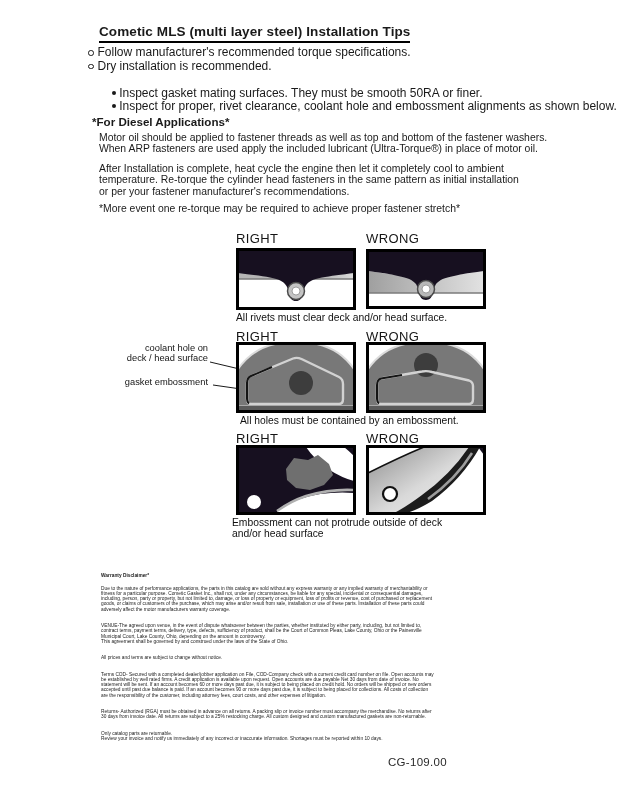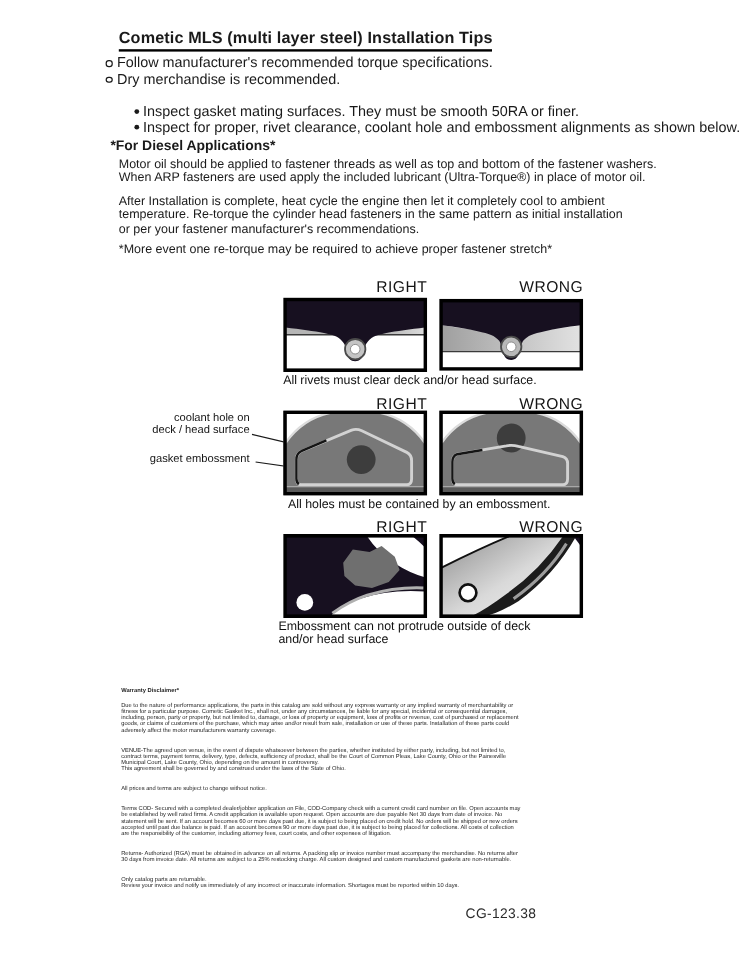--- a/index.html
+++ b/index.html
@@ -11,21 +11,21 @@
   .title{
     left:99px;top:24px;font-size:13.5px;font-weight:bold;letter-spacing:.1px;
     border-bottom:2px solid #000;padding-bottom:2px;white-space:nowrap;
   }
   .bullet-row{left:88px;display:flex;align-items:flex-start;font-size:12px;line-height:11px;white-space:nowrap;}
   .bullet-row.sub{left:112px;}
   .marker-o{flex:0 0 auto;width:3.5px;height:3.5px;border:1.1px solid #1a1a1a;border-radius:50%;margin:3px 4px 0 0;}
   .marker-f{flex:0 0 auto;width:4.2px;height:4.2px;background:#1a1a1a;border-radius:50%;margin:3px 3px 0 0;}
   .diesel-heading{left:92px;top:115px;font-size:11.6px;font-weight:bold;}
   .para{left:99px;width:452px;font-size:10.4px;line-height:11.4px;white-space:pre-line;}
-  .rw-label{top:0;width:120px;text-align:right;font-size:13px;letter-spacing:.4px;color:#151515;}
+  .rw-label{top:0;width:120px;text-align:left;font-size:13px;letter-spacing:.4px;color:#151515;}
   .caption{font-size:10.3px;line-height:11px;color:#101010;white-space:pre-line;}
   .ann{width:102px;text-align:right;font-size:9.3px;line-height:10px;white-space:pre-line;color:#151515;}
   .diagram-box{display:block;}
   .fineprint-outer{left:101px;top:573px;width:424px;height:180px;}
   .fineprint{
     width:848px;transform:scale(.5);transform-origin:0 0;
     font-size:9.6px;line-height:10.6px;color:#222;
   }
   .fineprint .fp-head{font-weight:bold;margin:0 0 14px 0;}
   .fineprint p{margin:0 0 22px 0;white-space:pre-line;}
@@ -37,21 +37,21 @@
 <div class="page">
 
   <div class="abs title">Cometic MLS (multi layer steel) Installation Tips</div>
 
   <div class="abs bullet-row" style="top:47px;">
     <span class="marker-o"></span>
     <span>Follow manufacturer's recommended torque specifications.</span>
   </div>
   <div class="abs bullet-row" style="top:60.5px;">
     <span class="marker-o"></span>
-    <span>Dry merchandise is recommended.</span>
+    <span>Dry installation is recommended.</span>
   </div>
   <div class="abs bullet-row sub" style="top:87.5px;">
     <span class="marker-f"></span>
     <span>Inspect gasket mating surfaces.  They must be smooth 50RA or finer.</span>
   </div>
   <div class="abs bullet-row sub" style="top:101px;">
     <span class="marker-f"></span>
     <span>Inspect for proper, rivet clearance, coolant hole and embossment alignments as shown below.</span>
   </div>
 
@@ -195,15 +195,15 @@
 statement will be sent.  If an account becomes 60 or more days past due, it is subject to being placed on credit hold.  No orders will be shipped or new orders
 accepted until past due balance is paid.  If an account becomes 90 or more days past due, it is subject to being placed for collections.  All costs of collection
 are the responsibility of the customer, including attorney fees, court costs, and other expenses of litigation.</p>
       <p>Returns- Authorized (RGA) must be obtained in advance on all returns.  A packing slip or invoice number must accompany the merchandise.  No returns after
 30 days from invoice date.  All returns are subject to a 25% restocking charge.  All custom designed and custom manufactured gaskets are non-returnable.</p>
       <p>Only catalog parts are returnable.
 Review your invoice and notify us immediately of any incorrect or inaccurate information.  Shortages must be reported within 10 days.</p>
     </div>
   </div>
 
-  <div class="abs doc-number">CG-123.38</div>
+  <div class="abs doc-number">CG-109.00</div>
 
 </div>
 
 </body></html>

